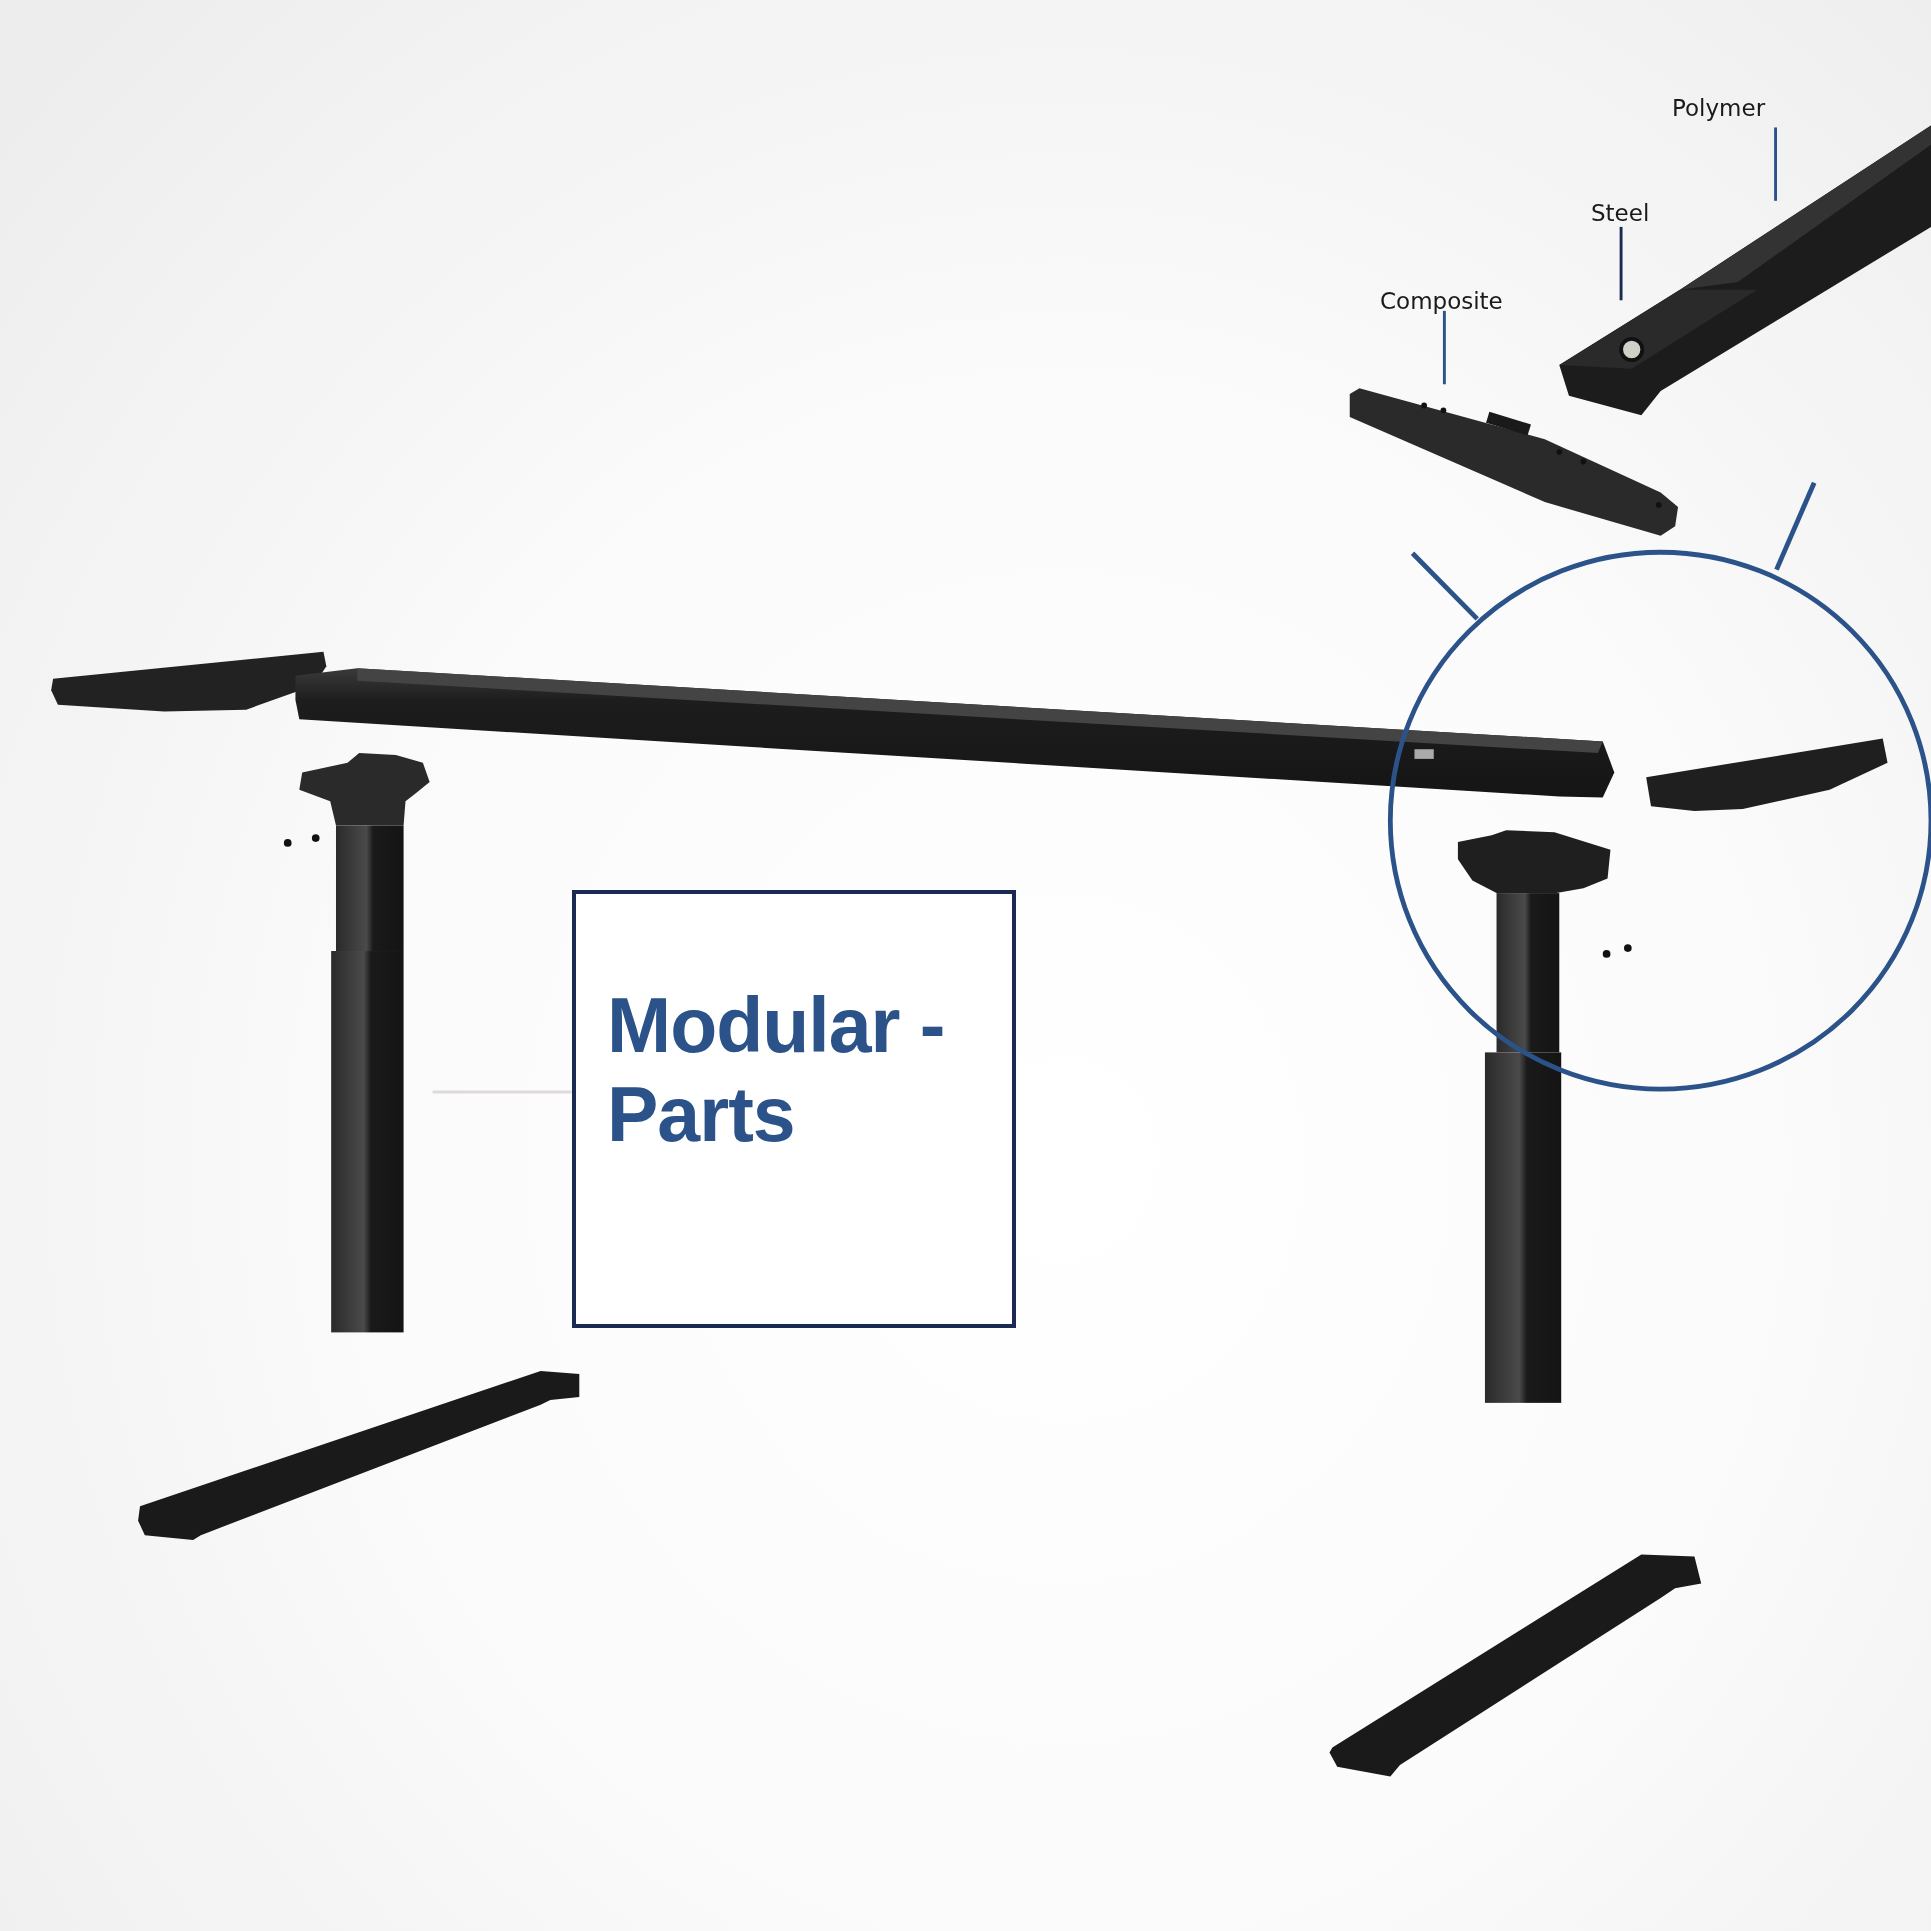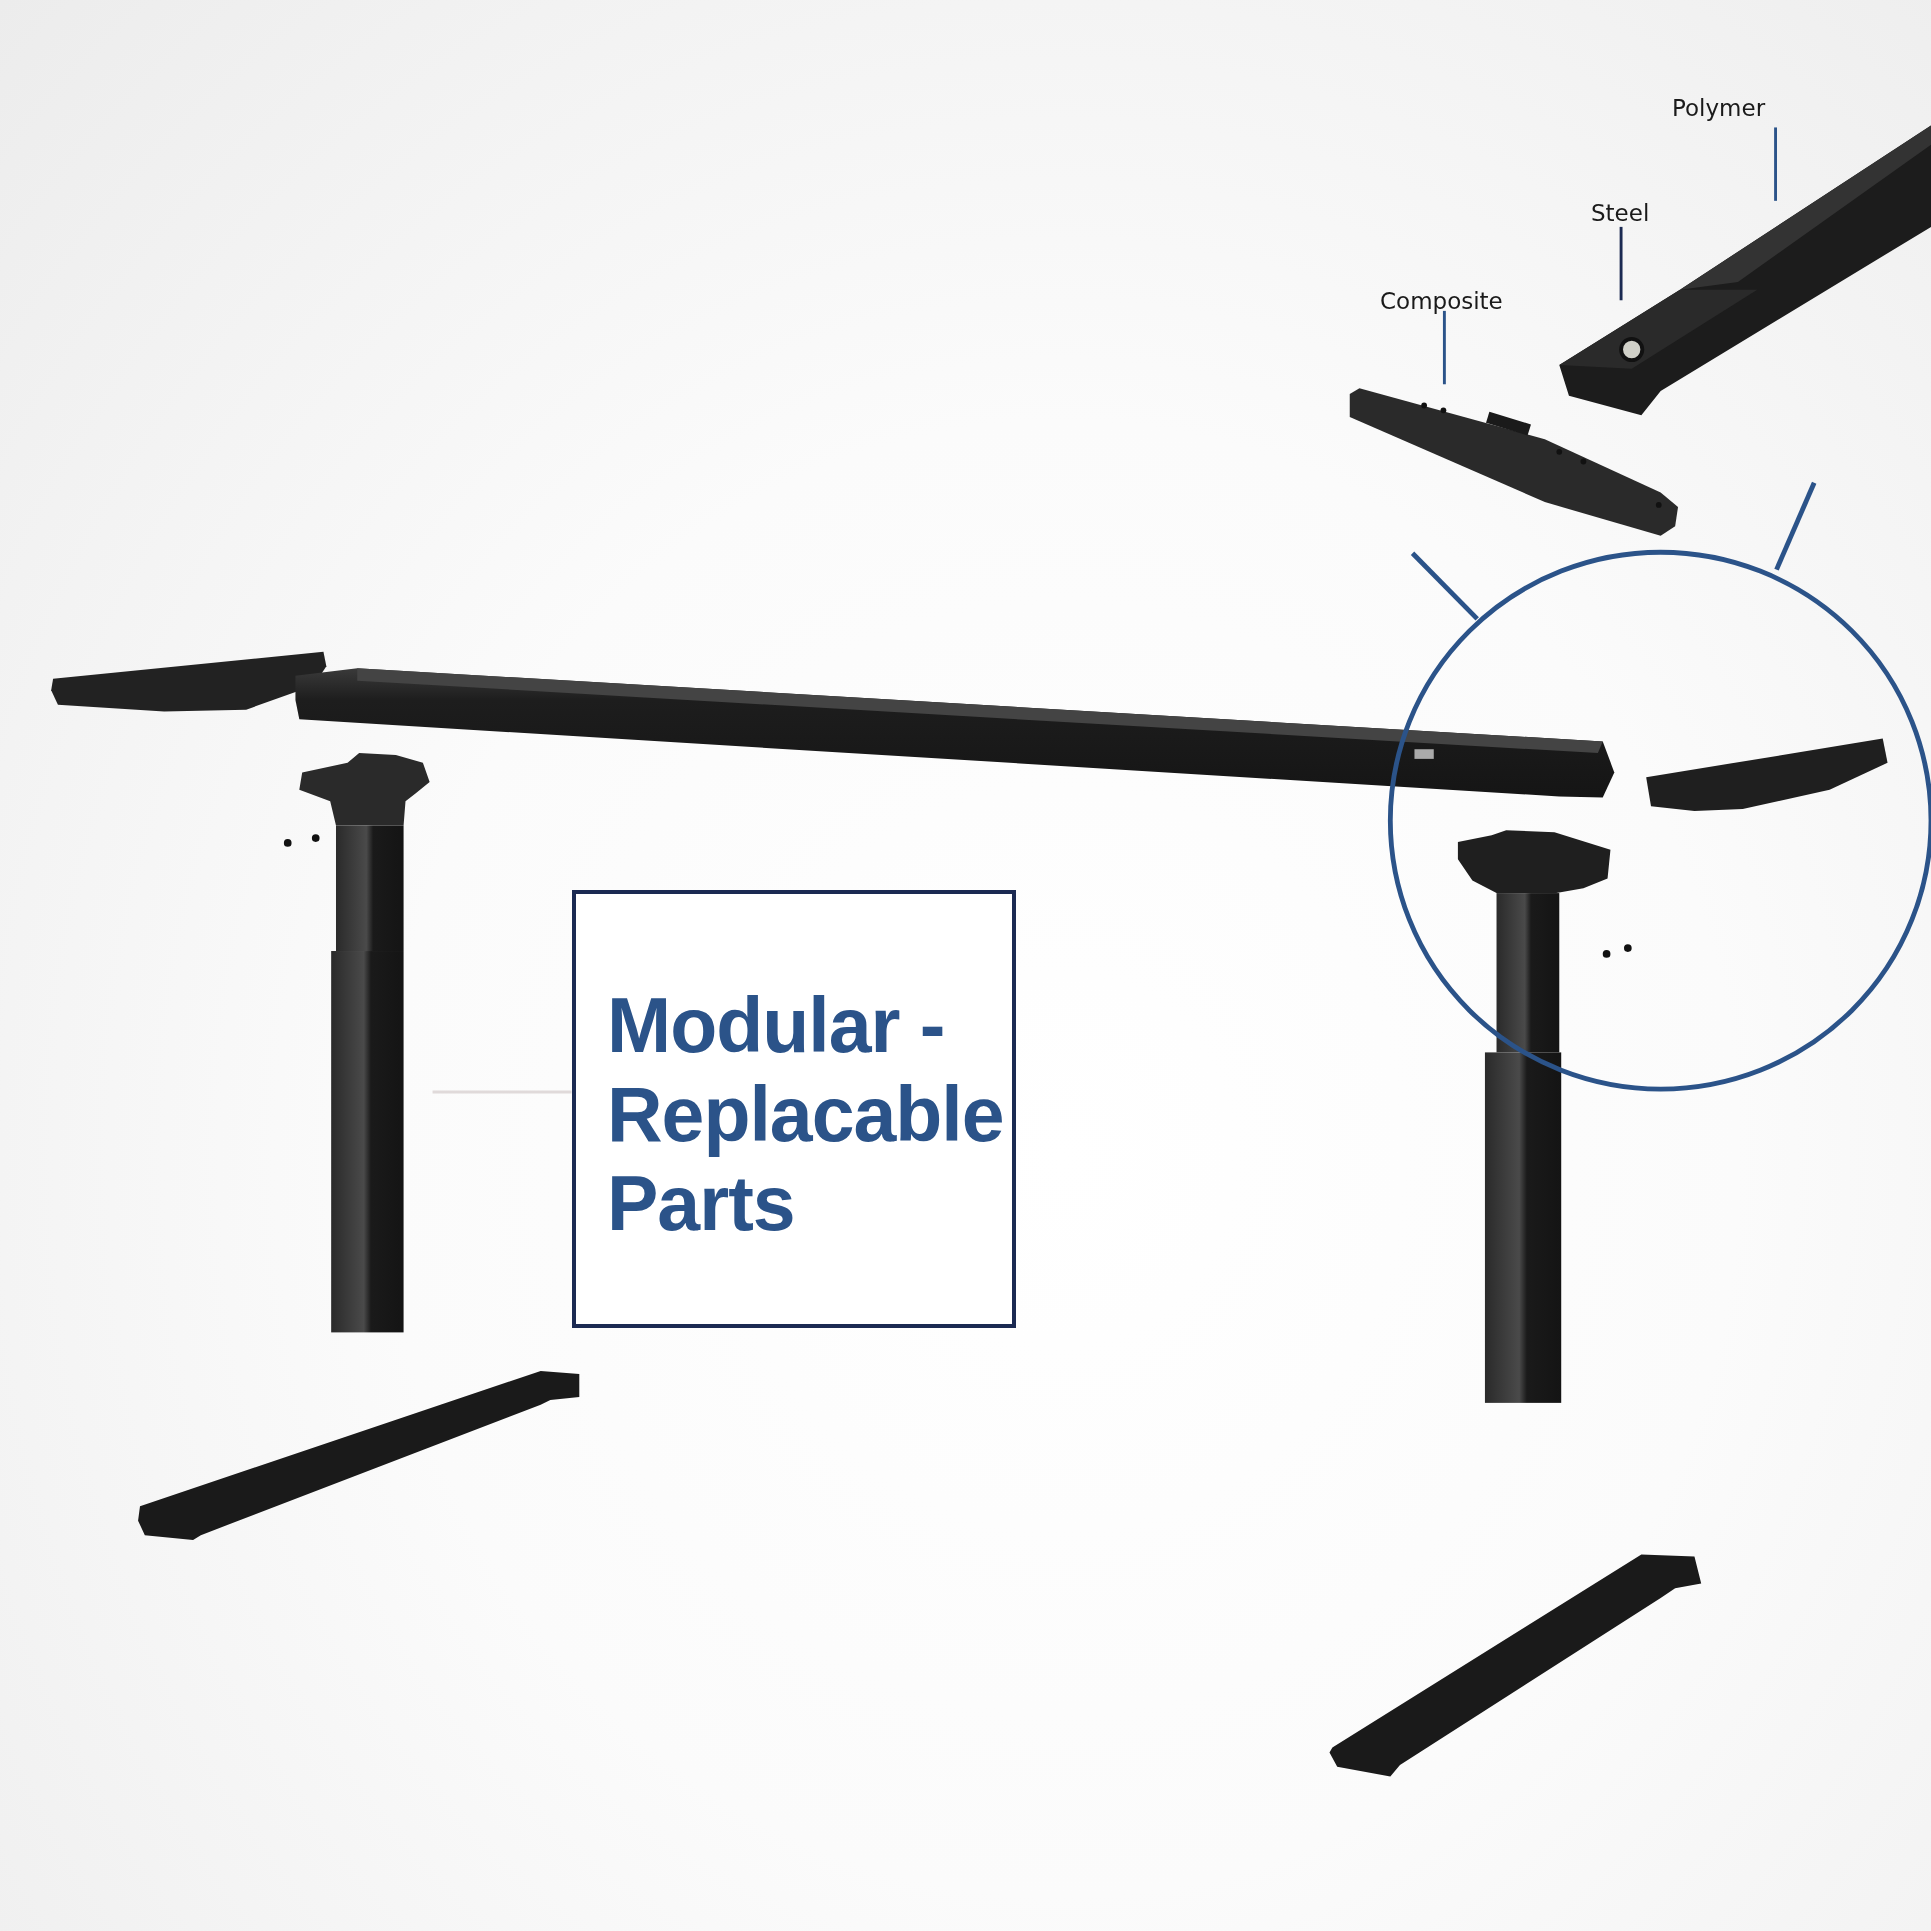--- a/index.html
+++ b/index.html
@@ -89,17 +89,16 @@
   <line x1="448" y1="1131" x2="592" y2="1131" stroke="#e0dada" stroke-width="3"></line>
 </svg>
 
 <div class="label" style="left:1380px; top:288px;">Composite</div>
 <div class="label" style="left:1591px; top:200px;">Steel</div>
 <div class="label" style="left:1672px; top:95px;">Polymer</div>
 
 <div class="callout" style="left:572px; top:870px; width:444px; height:438px;">
   <div class="callout-text">
     <div>Modular -</div>
-    <div>Replacable</div>
     <div>Parts</div>
   </div>
 </div>
 
 
 </body></html>

